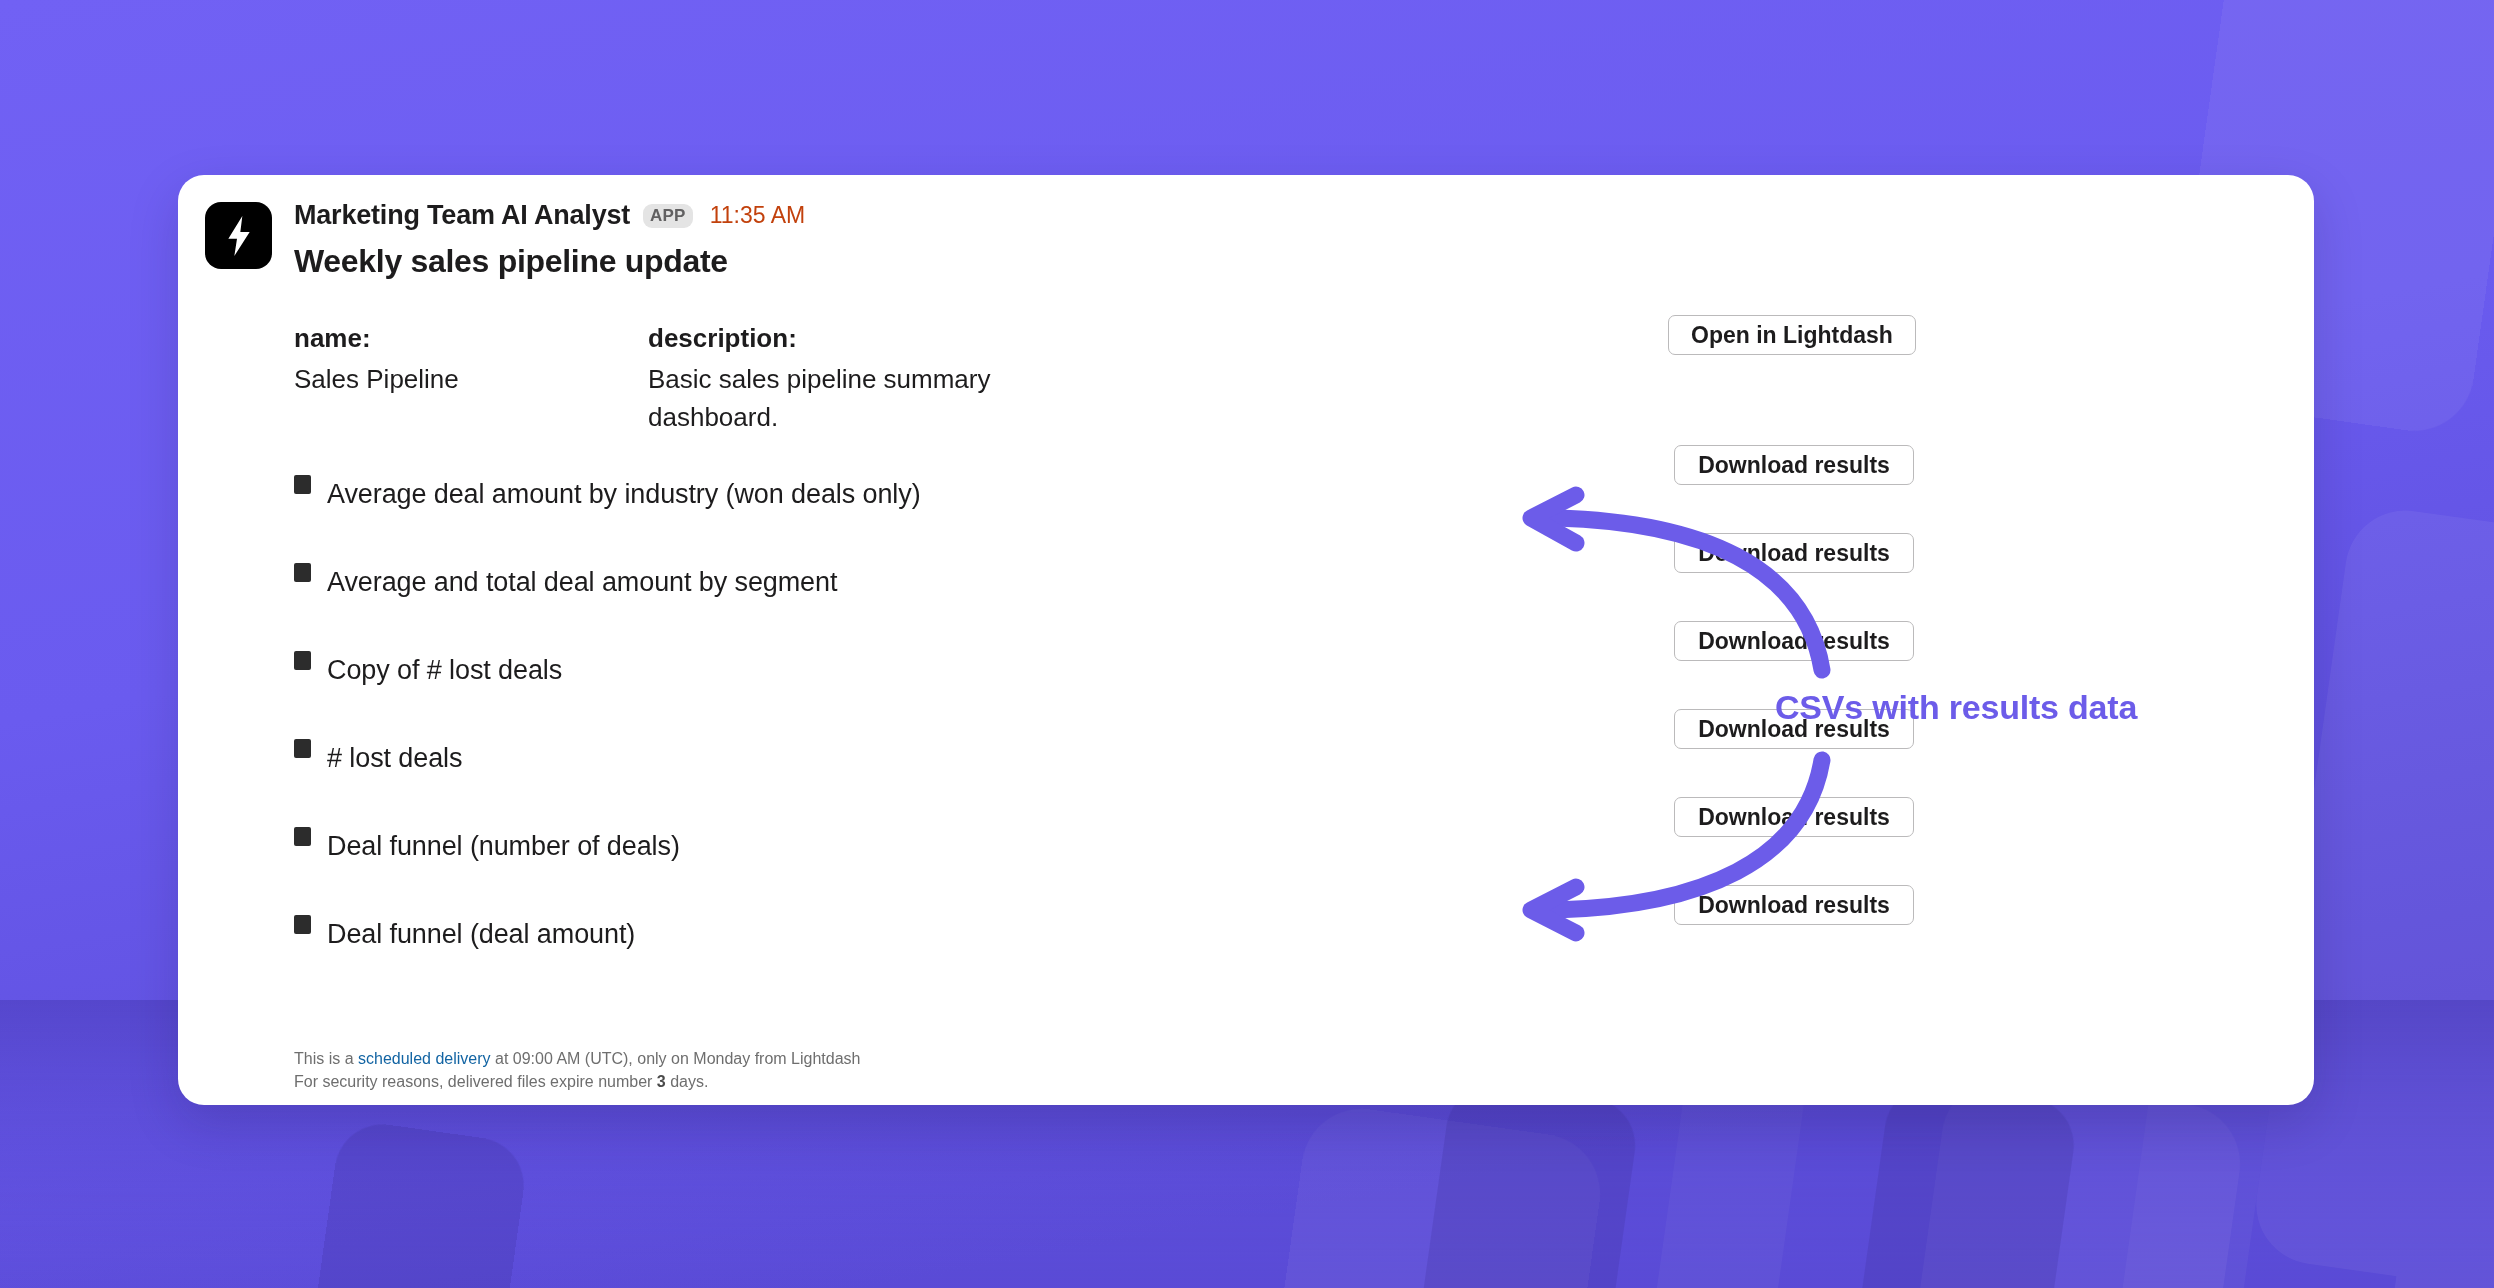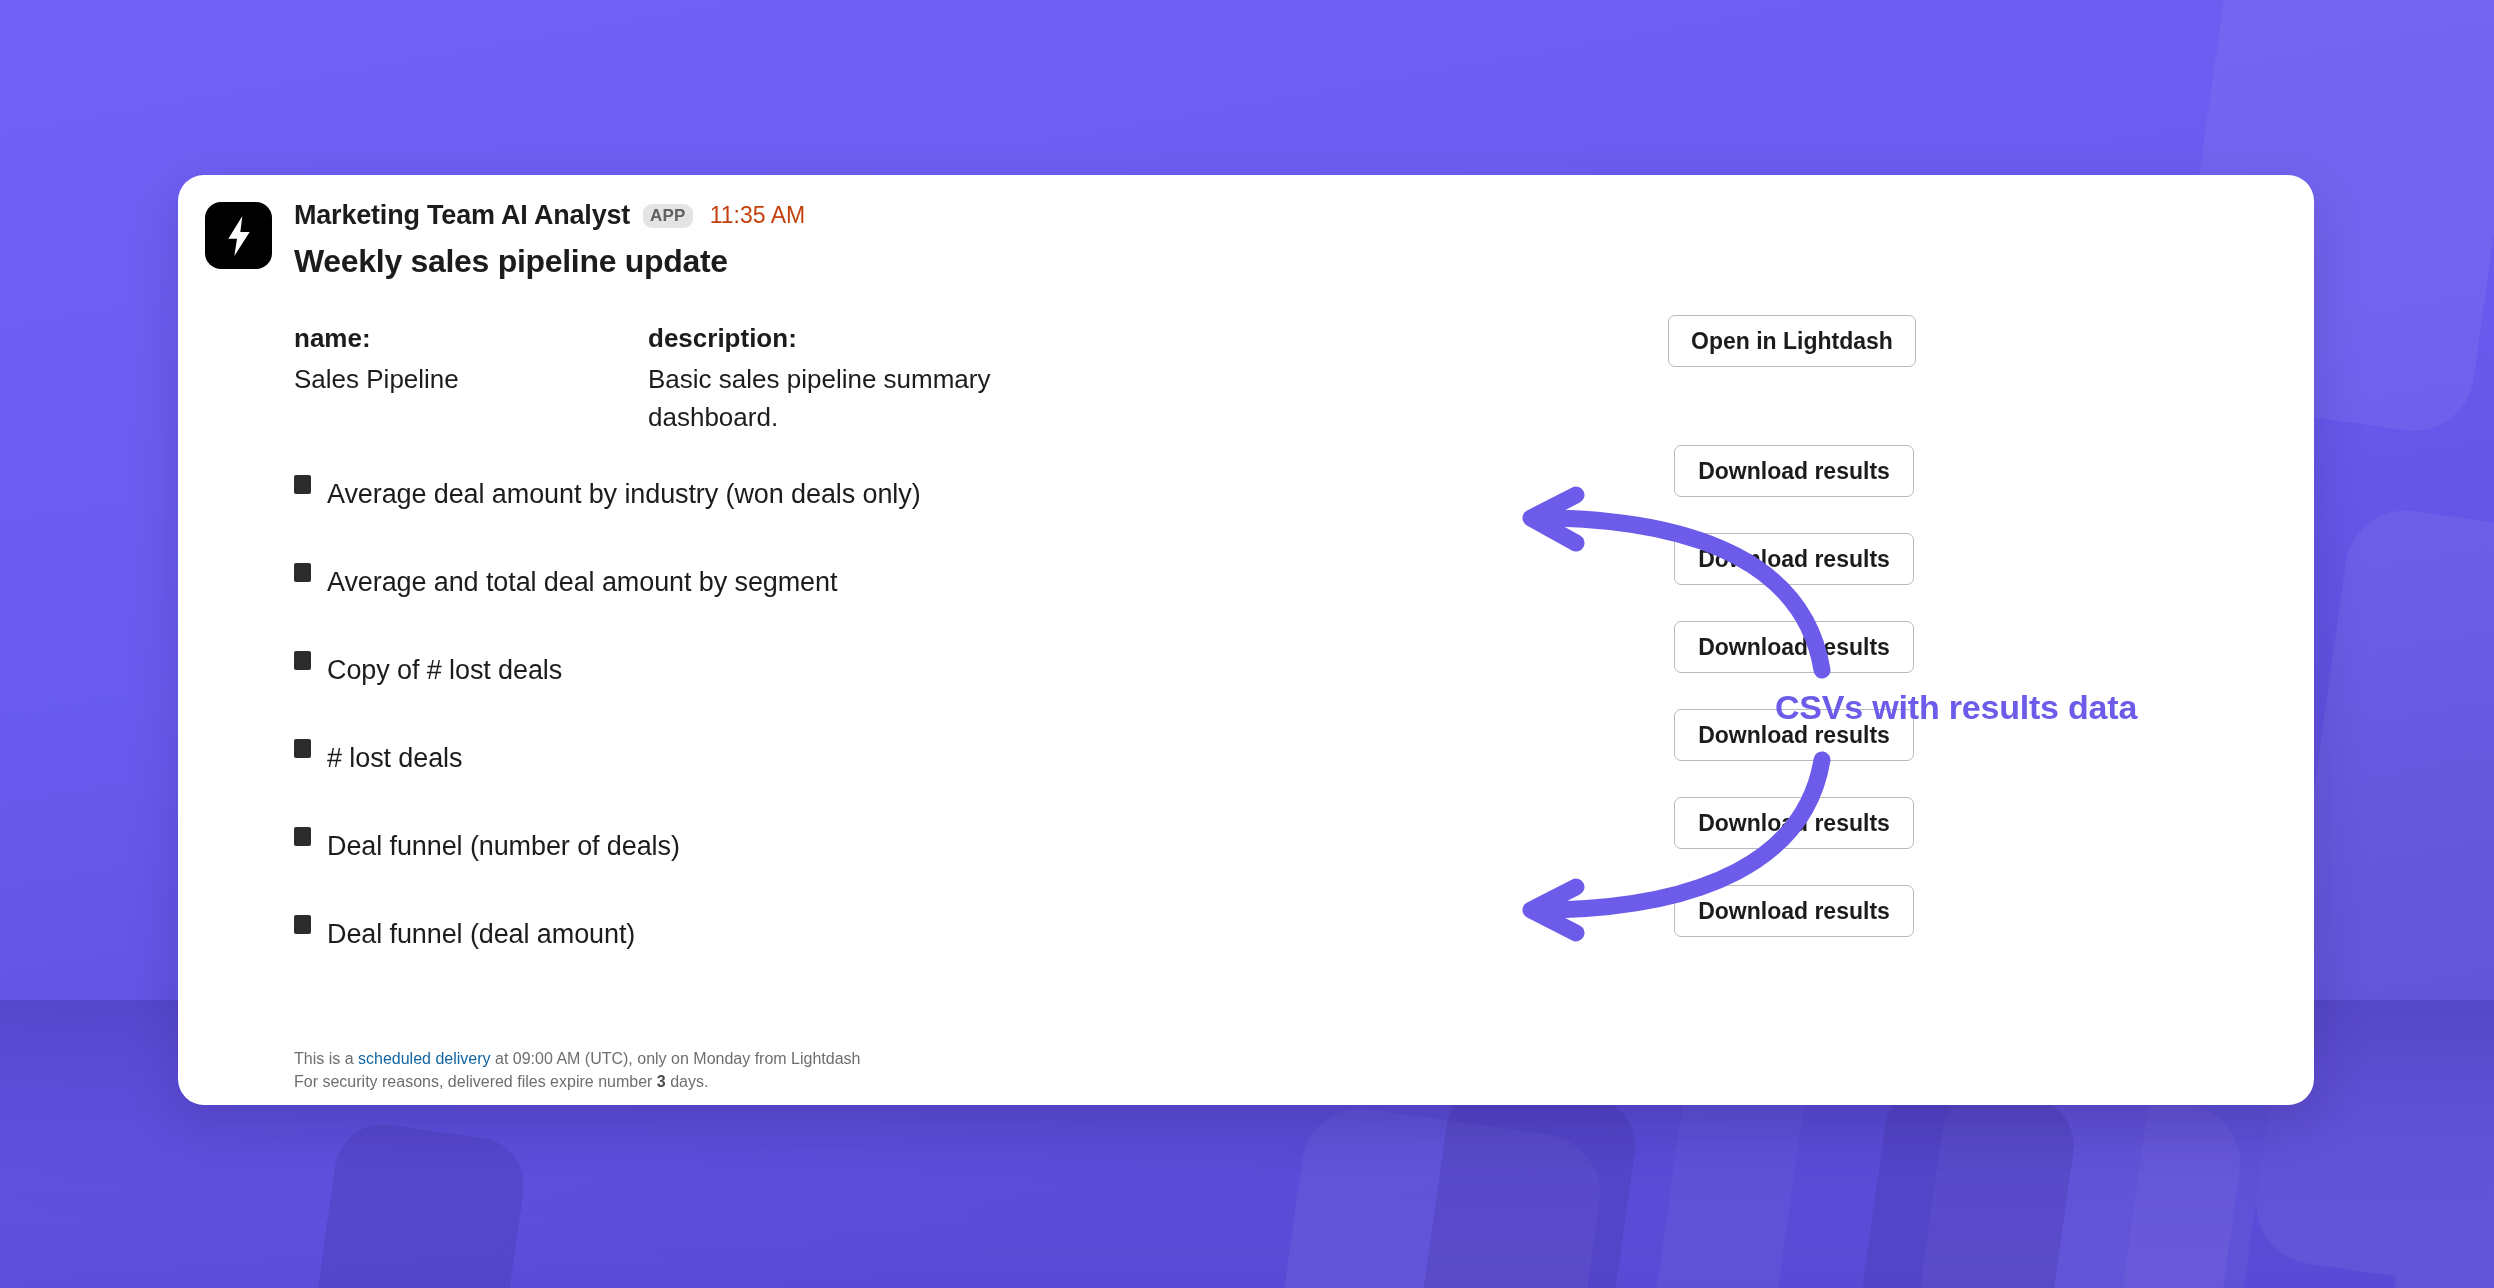--- a/index.html
+++ b/index.html
@@ -139,21 +139,21 @@
     background: #ffffff;
     border: 1.6px solid #BBBABB;
     border-radius: 7px;
     font-family: "Liberation Sans", sans-serif;
     font-size: 23px;
     font-weight: bold;
     color: #1D1C1D;
     cursor: pointer;
     white-space: nowrap;
     padding: 0 22px;
-    height: 52px;
+    height: 40px;
     line-height: 1;
   }
 
   #open-btn {
     position: absolute;
     left: 1490px;
     top: 140px;
   }
 
   

